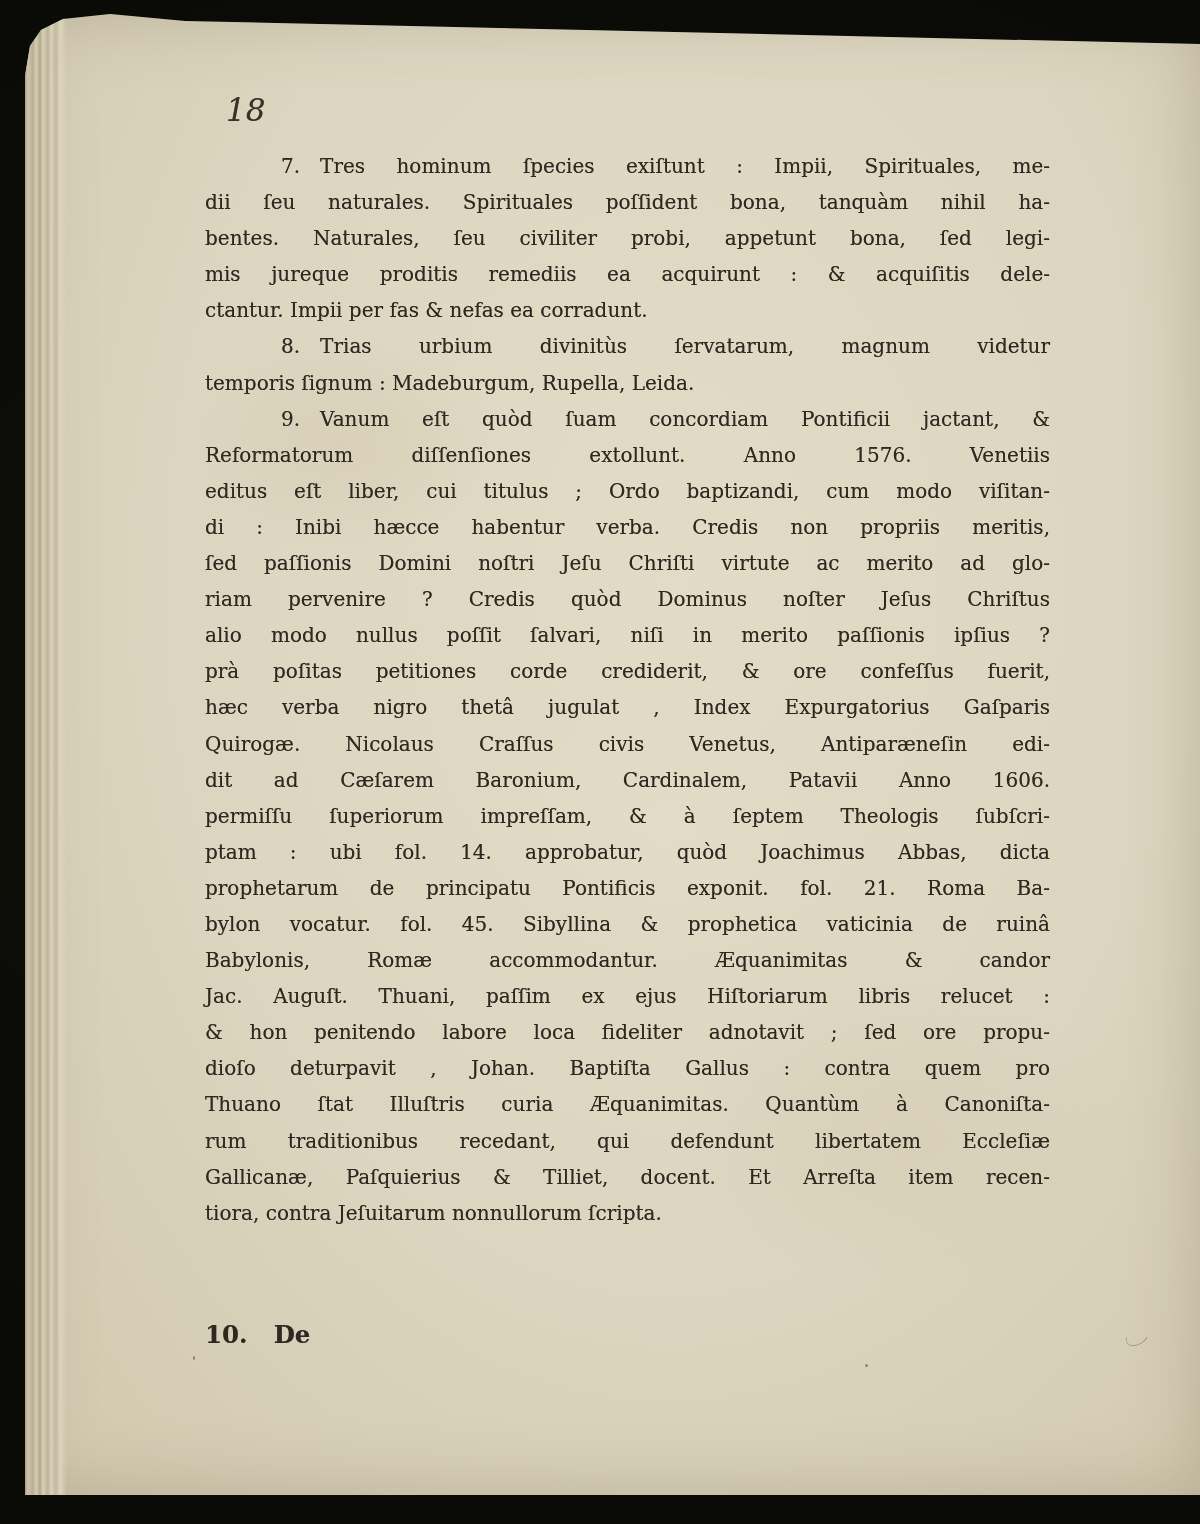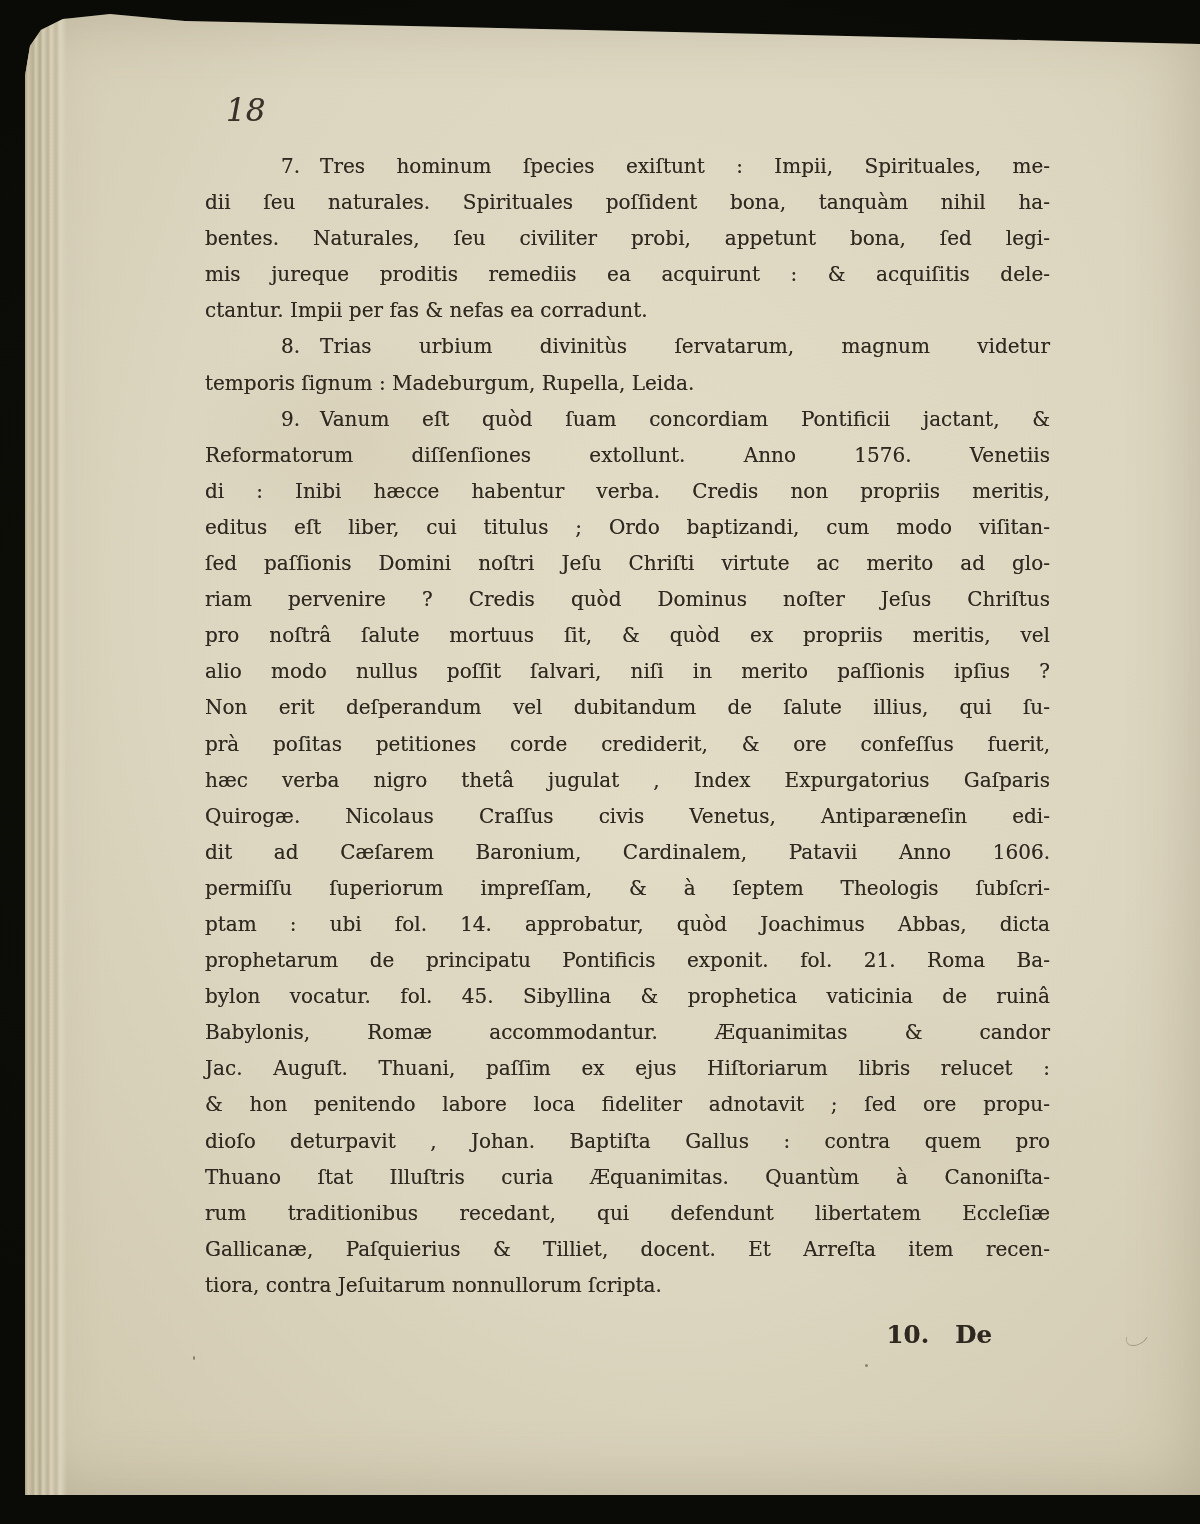--- a/index.html
+++ b/index.html
@@ -80,21 +80,20 @@
     text-align-last: justify;
     text-shadow: 0 0 0.6px rgba(46,40,32,0.55);
   }
   .line.first { text-indent: 76px; }
   .line.last  { text-align-last: left; }
   .catchword {
     position: absolute;
     left: 180px;
     width: 845px;
     top: 1306px;
-    text-align: right;
     padding-right: 58px;
     box-sizing: border-box;
     font-size: 24.5px;
     font-weight: bold;
     color: #2e2820;
     text-shadow: 0 0 0.6px rgba(46,40,32,0.5);
   }
   .catchword .cw-word { margin-left: 26px; }
   .speck {
     position: absolute;
@@ -136,27 +135,25 @@
           <div class="line">mis jureque proditis remediis ea acquirunt : &amp; acquiſitis dele-</div>
           <div class="line last">ctantur. Impii per fas &amp; nefas ea corradunt.</div>
         </div>
         <div>
           <div class="line first">8. Trias urbium divinitùs ſervatarum, magnum videtur</div>
           <div class="line last">temporis ſignum : Madeburgum, Rupella, Leida.</div>
         </div>
         <div>
           <div class="line first">9. Vanum eſt quòd ſuam concordiam Pontificii jactant, &amp;</div>
           <div class="line">Reformatorum diſſenſiones extollunt. Anno 1576. Venetiis</div>
+          <div class="line">editus eſt liber, cui titulus ; Ordo baptizandi, cum modo viſitan-</div>
           <div class="line">di : Inibi hæcce habentur verba. Credis non propriis meritis,</div>
-          <div class="line">editus eſt liber, cui titulus ; Ordo baptizandi, cum modo viſitan-</div>
           <div class="line">ſed paſſionis Domini noſtri Jeſu Chriſti virtute ac merito ad glo-</div>
           <div class="line">riam pervenire ? Credis quòd Dominus noſter Jeſus Chriſtus</div>
-          <div class="line">pro noſtrâ ſalute mortuus ſit, &amp; quòd ex propriis meritis, vel</div>
           <div class="line">alio modo nullus poſſit ſalvari, niſi in merito paſſionis ipſius ?</div>
-          <div class="line">Non erit deſperandum vel dubitandum de ſalute illius, qui ſu-</div>
           <div class="line">prà poſitas petitiones corde crediderit, &amp; ore confeſſus fuerit,</div>
           <div class="line">hæc verba nigro thetâ jugulat , Index Expurgatorius Gaſparis</div>
           <div class="line">Quirogæ. Nicolaus Craſſus civis Venetus, Antiparæneſin edi-</div>
           <div class="line">dit ad Cæſarem Baronium, Cardinalem, Patavii Anno 1606.</div>
           <div class="line">permiſſu ſuperiorum impreſſam, &amp; à ſeptem Theologis ſubſcri-</div>
           <div class="line">ptam : ubi fol. 14. approbatur, quòd Joachimus Abbas, dicta</div>
           <div class="line">prophetarum de principatu Pontificis exponit. fol. 21. Roma Ba-</div>
           <div class="line">bylon vocatur. fol. 45. Sibyllina &amp; prophetica vaticinia de ruinâ</div>
           <div class="line">Babylonis, Romæ accommodantur. Æquanimitas &amp; candor</div>
           <div class="line">Jac. Auguſt. Thuani, paſſim ex ejus Hiſtoriarum libris relucet :</div>

